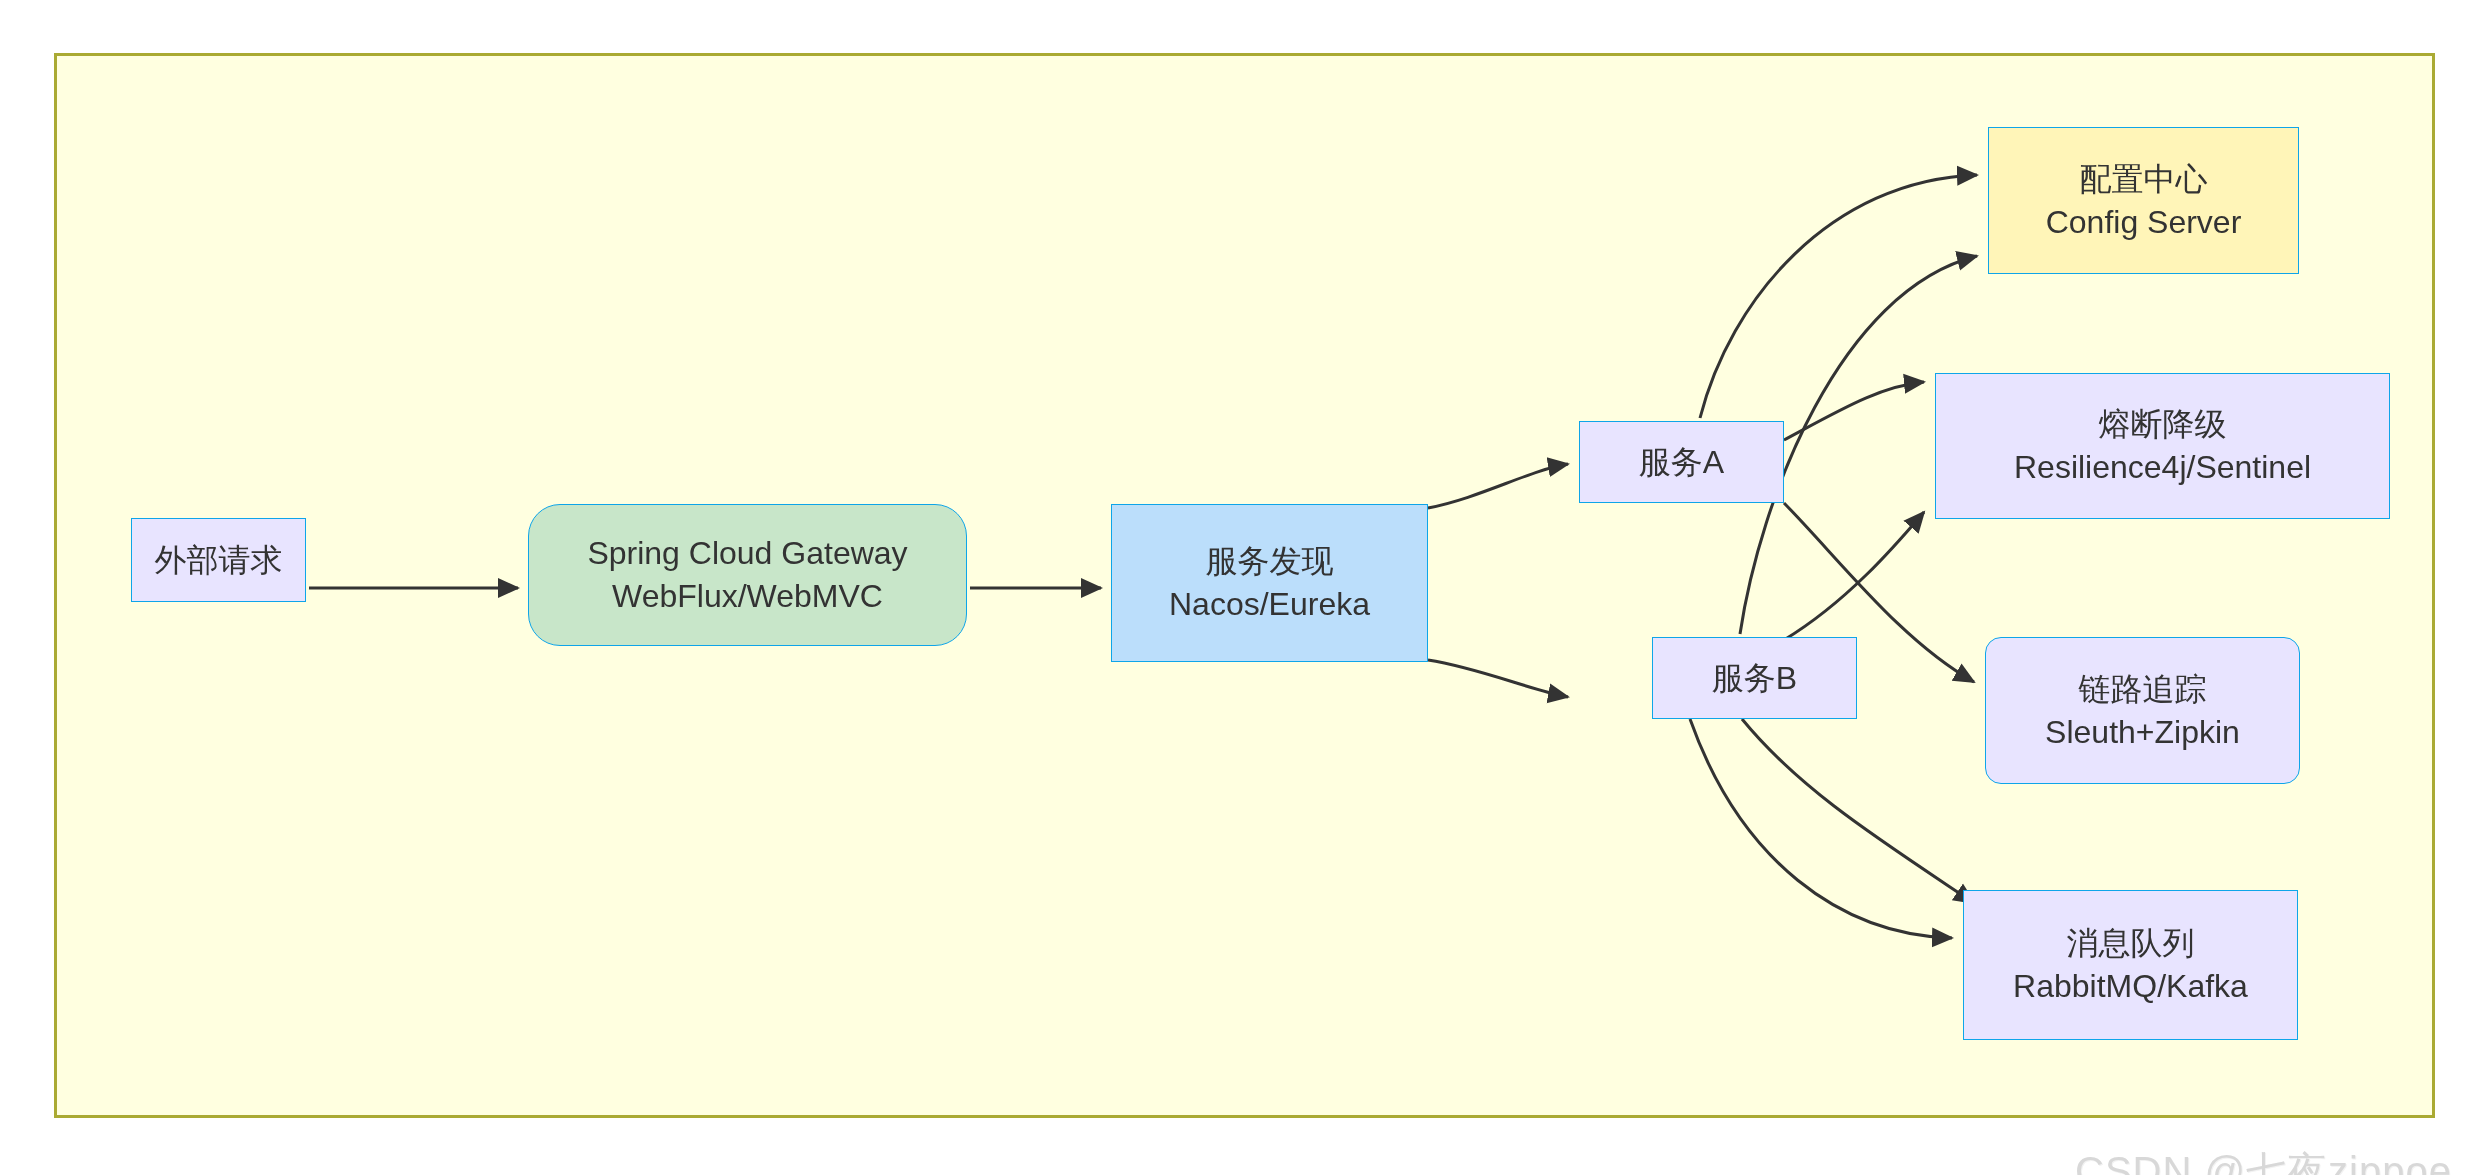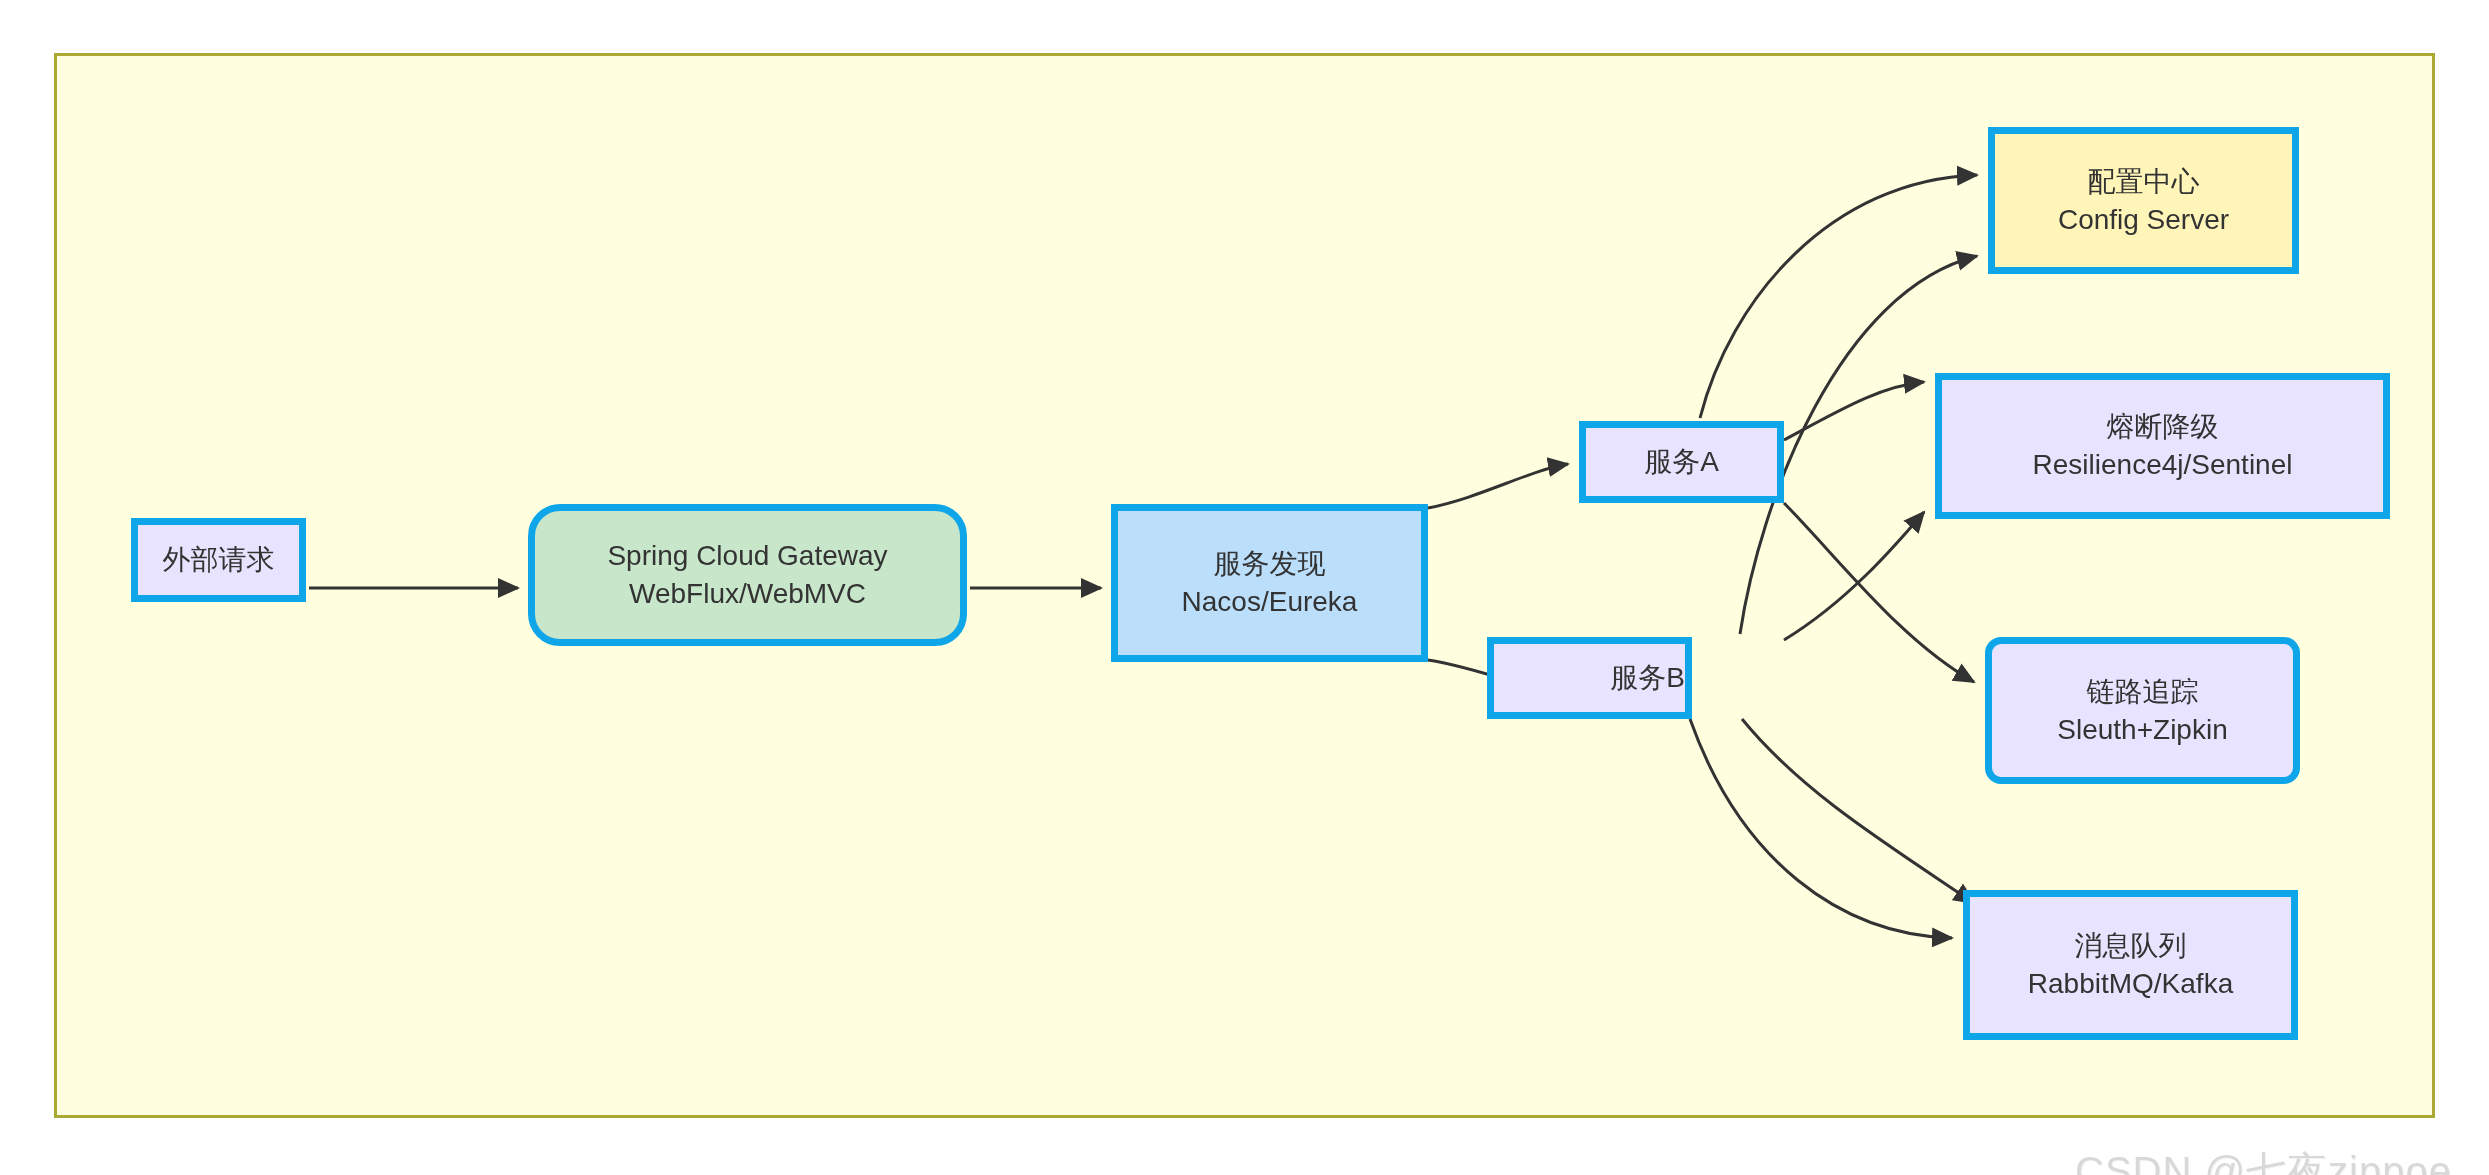--- a/index.html
+++ b/index.html
@@ -43,28 +43,28 @@
     position: absolute;
     left: 0;
     top: 0;
     width: 2489px;
     height: 1175px;
     pointer-events: none;
   }
   .node {
     position: absolute;
     box-sizing: border-box;
-    border: 7px solid #0ea5e9;
+    border: 1px solid #0ea5e9;
     display: flex;
     flex-direction: column;
     align-items: center;
     justify-content: center;
     text-align: center;
     color: #333333;
-    font-size: 28px;
+    font-size: 32px;
     line-height: 1.34;
     white-space: pre-line;
   }
   .fill-lavender { background: #e8e4ff; }
   .fill-green    { background: #c8e6c9; }
   .fill-blue     { background: #bbdefb; }
   .fill-yellow   { background: #fff5b8; }
   #watermark {
     position: absolute;
     left: 2075px;
@@ -106,21 +106,21 @@
       </g>
   </svg>
 
   <div id="nodes-group">
       <div class="node fill-lavender" style="left: 131px; top: 518px; width: 175px; height: 84px;"><span>外部请求</span></div>
       <div class="node fill-green" style="left: 528px; top: 504px; width: 439px; height: 142px; border-radius: 32px;"><span>Spring Cloud Gateway
 WebFlux/WebMVC</span></div>
       <div class="node fill-blue" style="left: 1111px; top: 504px; width: 317px; height: 158px;"><span>服务发现
 Nacos/Eureka</span></div>
       <div class="node fill-lavender" style="left: 1579px; top: 421px; width: 205px; height: 82px;"><span>服务A</span></div>
-      <div class="node fill-lavender" style="left: 1487px; top: 637px; width: 205px; height: 82px; align-items: flex-end;"><span>服务B</span></div>
+      <div class="node fill-lavender" style="left: 1652px; top: 637px; width: 205px; height: 82px;"><span>服务B</span></div>
       <div class="node fill-yellow" style="left: 1988px; top: 127px; width: 311px; height: 147px;"><span>配置中心
 Config Server</span></div>
       <div class="node fill-lavender" style="left: 1935px; top: 373px; width: 455px; height: 146px;"><span>熔断降级
 Resilience4j/Sentinel</span></div>
       <div class="node fill-lavender" style="left: 1985px; top: 637px; width: 315px; height: 147px; border-radius: 16px;"><span>链路追踪
 Sleuth+Zipkin</span></div>
       <div class="node fill-lavender" style="left: 1963px; top: 890px; width: 335px; height: 150px;"><span>消息队列
 RabbitMQ/Kafka</span></div>
     </div>
 

